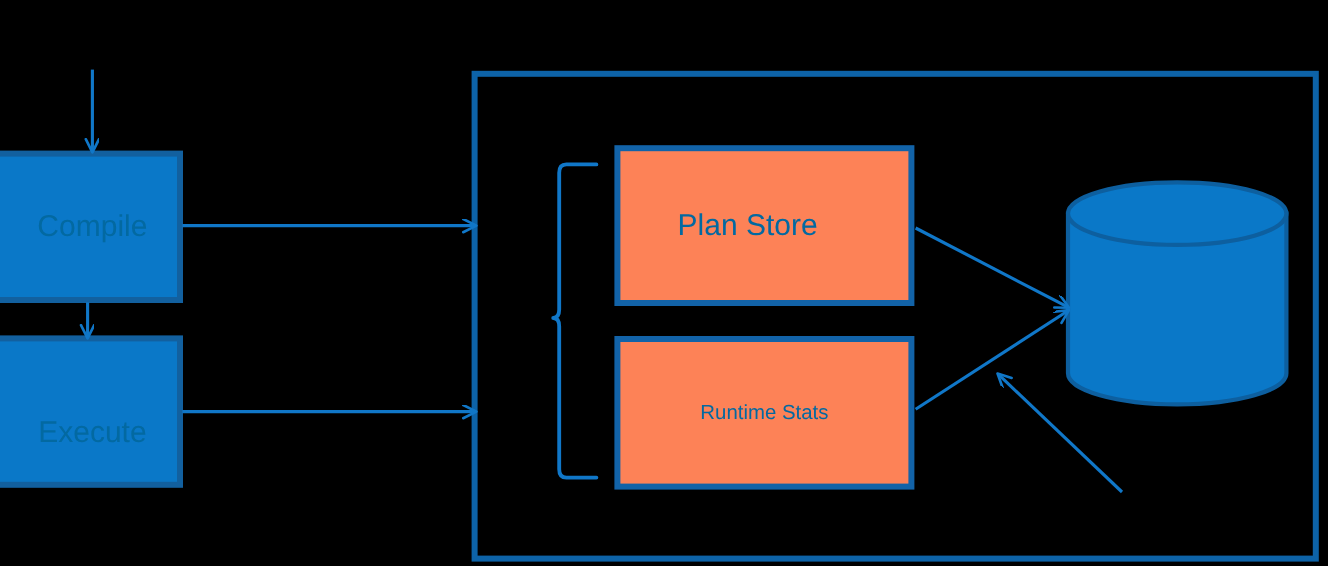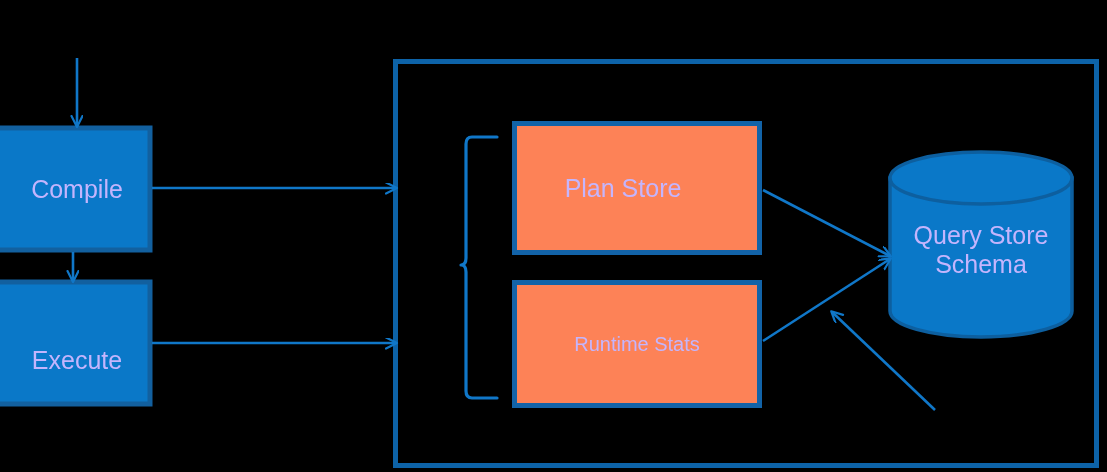--- a/index.html
+++ b/index.html
@@ -21,29 +21,29 @@
     top: 0;
     width: 1107px;
     height: 472px;
   }
   .node-label {
     position: absolute;
     display: flex;
     align-items: center;
     justify-content: center;
     text-align: center;
-    color: #c4b5fd;
+    color: #0369a1;
     pointer-events: none;
     line-height: 1.15;
     white-space: pre-line;
   }
   .lbl-compile   { left: 2px;   top: 126px; width: 150px; height: 126px; font-size: 25px; }
   .lbl-execute   { left: 2px;   top: 280px; width: 150px; height: 160px; font-size: 25px; }
   .lbl-planstore { left: 512px; top: 121px; width: 222px; height: 134px; font-size: 25px; }
-  .lbl-runtime   { left: 512px; top: 280px; width: 250px; height: 128px; font-size: 20px; }
+  .lbl-runtime   { left: 512px; top: 280px; width: 250px; height: 128px; font-size: 17px; }
   .lbl-schema    { left: 890px; top: 170px; width: 182px; height: 160px; font-size: 25px; }
 </style>
 </head>
 <body>
 
 <div id="stage">
 
   <svg class="svg-layer" viewBox="0 0 1107 472">
     <defs>
       <marker id="arrowOpen" markerWidth="14" markerHeight="14" refX="11" refY="5.5" orient="auto" markerUnits="userSpaceOnUse">
@@ -85,16 +85,14 @@
 
     <line x1="763" y1="341" x2="890" y2="259" stroke="#1077c8" stroke-width="2.6" marker-end="url(#arrowOpen)"></line>
 
     <line x1="935" y1="410" x2="832" y2="312" stroke="#1077c8" stroke-width="2.6" marker-end="url(#arrowOpen)"></line>
   </svg>
 
   <div class="node-label lbl-compile">Compile</div>
   <div class="node-label lbl-execute">Execute</div>
   <div class="node-label lbl-planstore">Plan Store</div>
   <div class="node-label lbl-runtime">Runtime Stats</div>
-  <div class="node-label lbl-schema">Query Store
-Schema</div>
 
 </div>
 
 </body></html>

